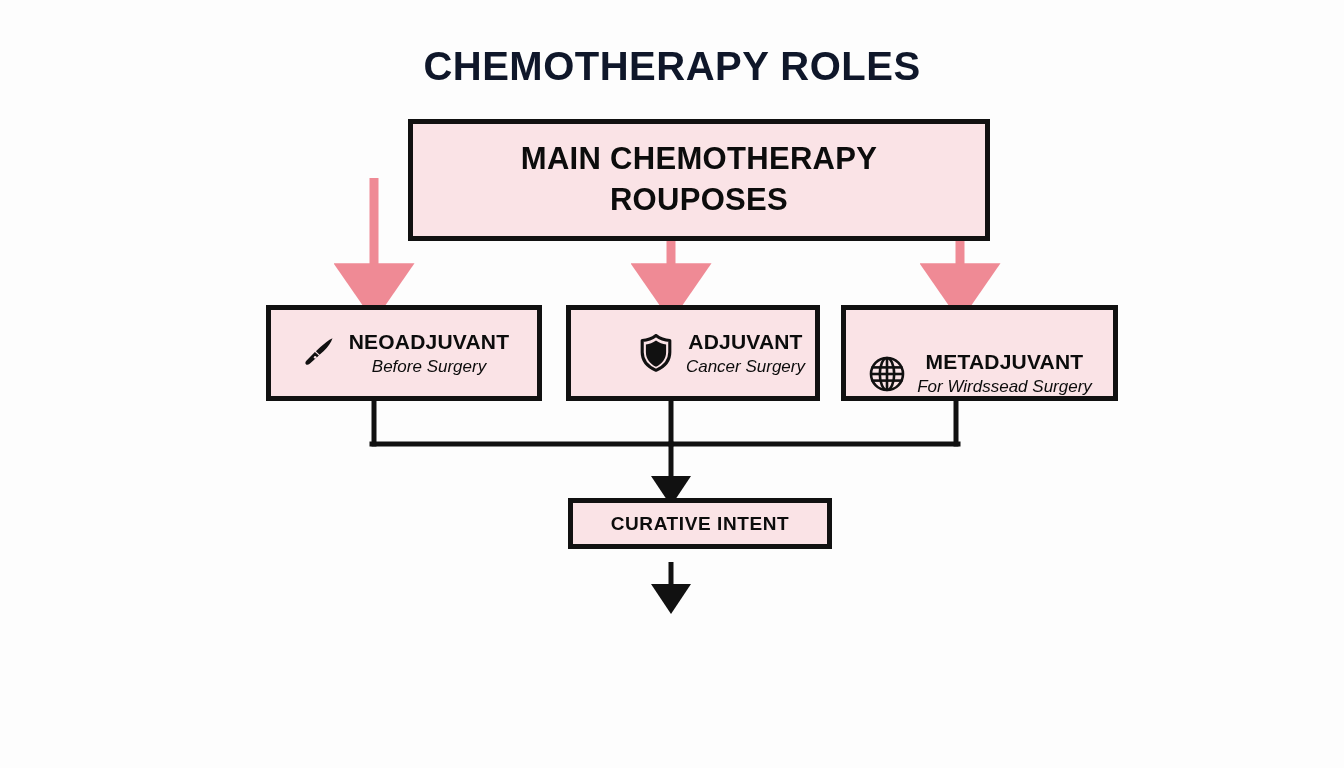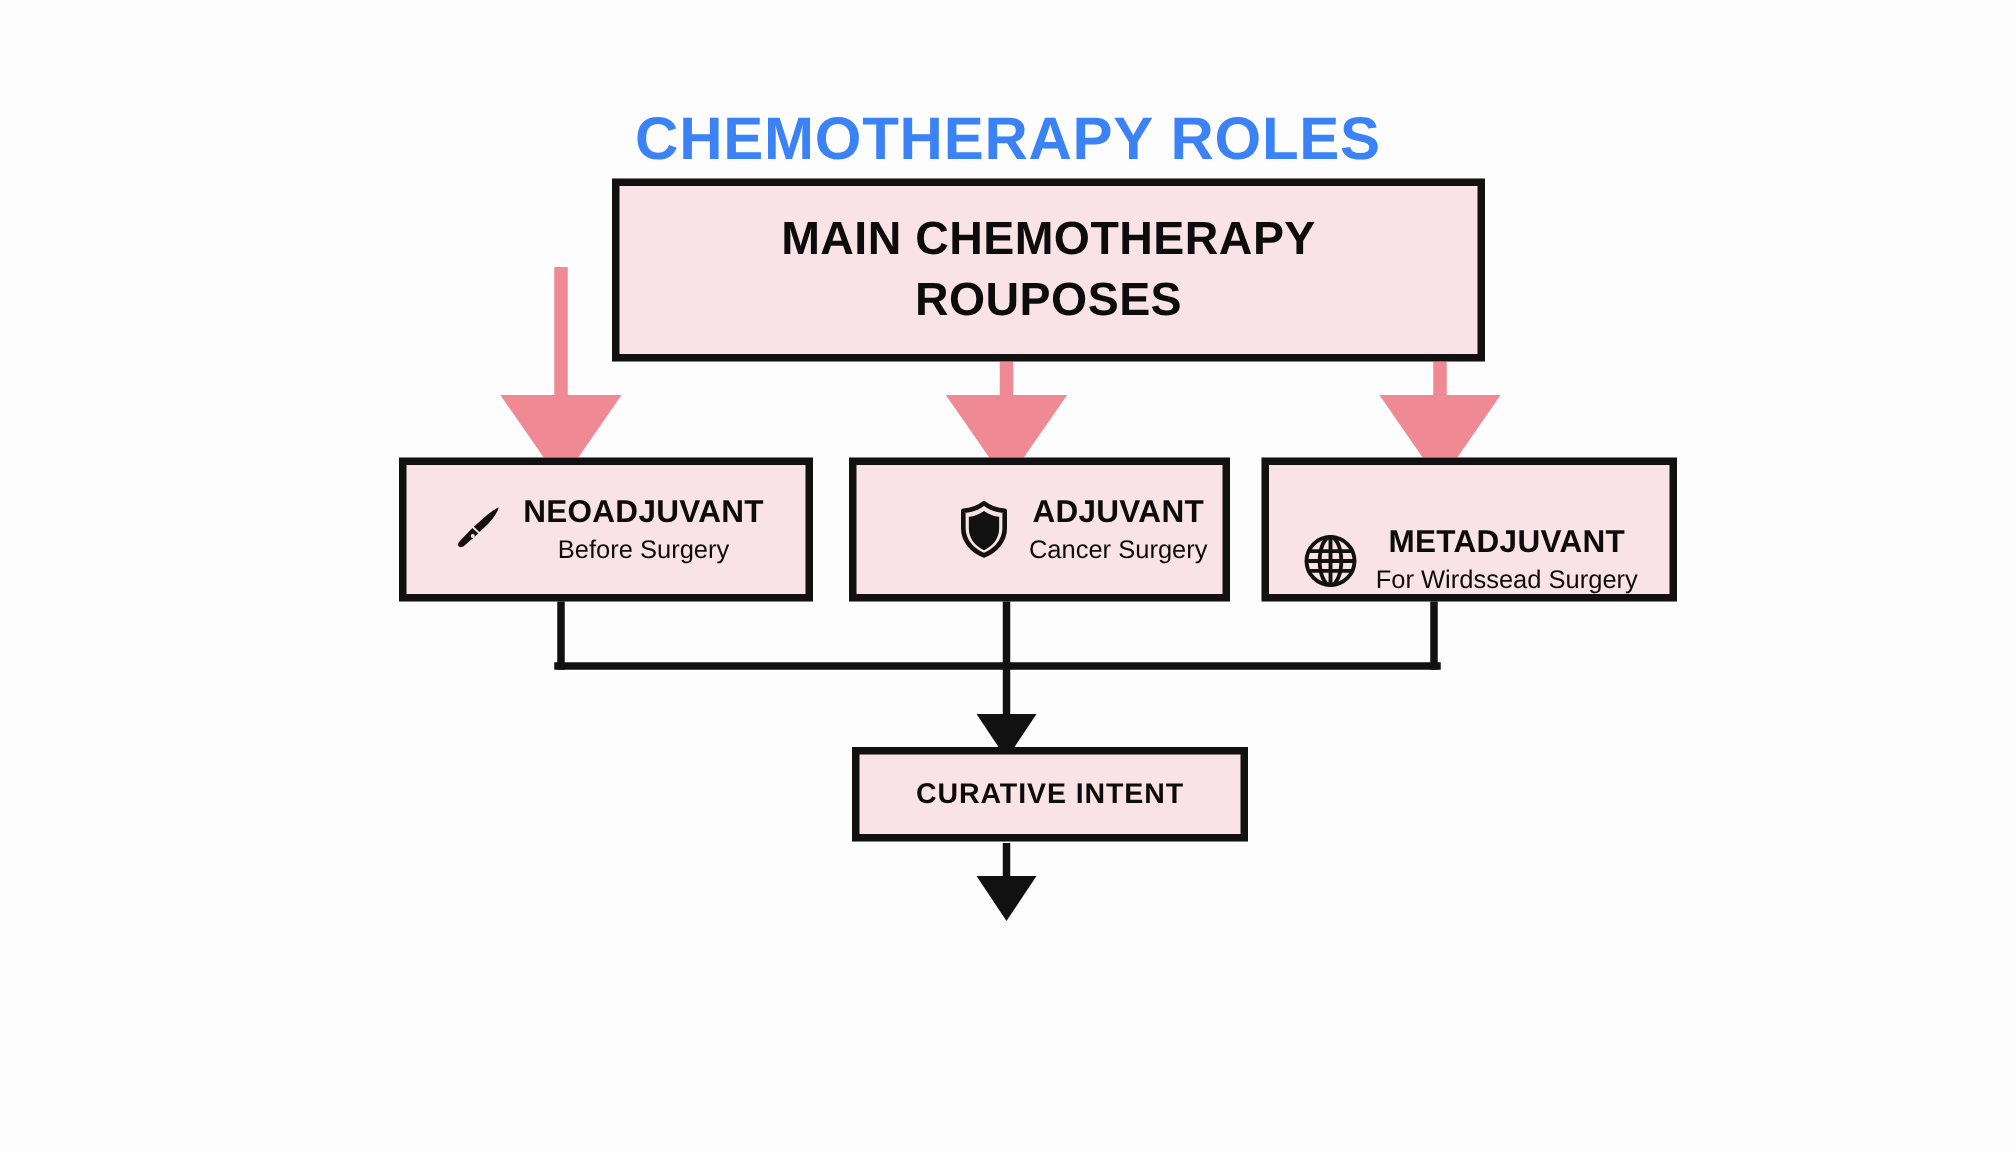--- a/index.html
+++ b/index.html
@@ -31,23 +31,22 @@
   
   #page-title {
     position: absolute;
     left: 0;
     top: 44px;
     width: 1344px;
     text-align: center;
     font-size: 40px;
     font-weight: bold;
     letter-spacing: 0.5px;
-    color: #3b82f6;
+    color: #0f172a;
     font-family: "Liberation Sans", sans-serif;
-    margin-top: 27px;
   }
 
   
   .node {
     position: absolute;
     background: #fae3e6;
     border: 5px solid #111111;
     box-sizing: border-box;
     display: flex;
     align-items: center;
@@ -104,27 +103,28 @@
     font-size: 21px;
     font-weight: bold;
     letter-spacing: 0.2px;
     white-space: nowrap;
   }
   .cat-sub {
     font-size: 17px;
     font-weight: normal;
     margin-top: 3px;
     white-space: nowrap;
+    font-style: italic;
   }
 
   
   .intent-box {
     left: 540px;
     width: 264px;
-    height: 63px;
+    height: 51px;
     font-size: 19px;
     font-weight: bold;
     letter-spacing: 0.6px;
   }
   #intent-curative  { top: 498px; }
   #intent-palliative{ top: 602px; }
 </style>
 </head>
 <body>
 

